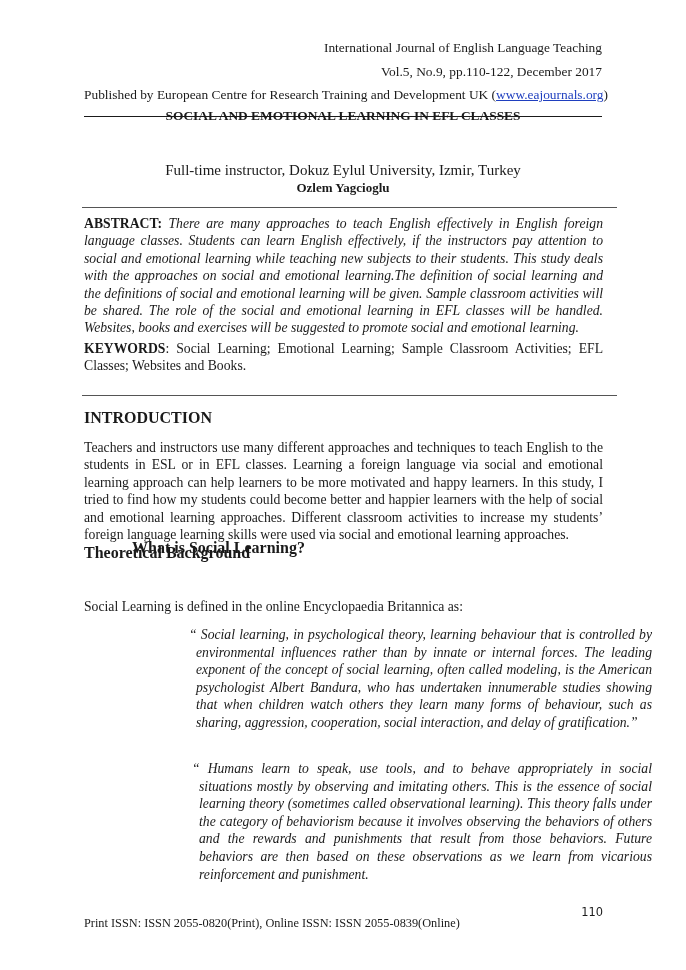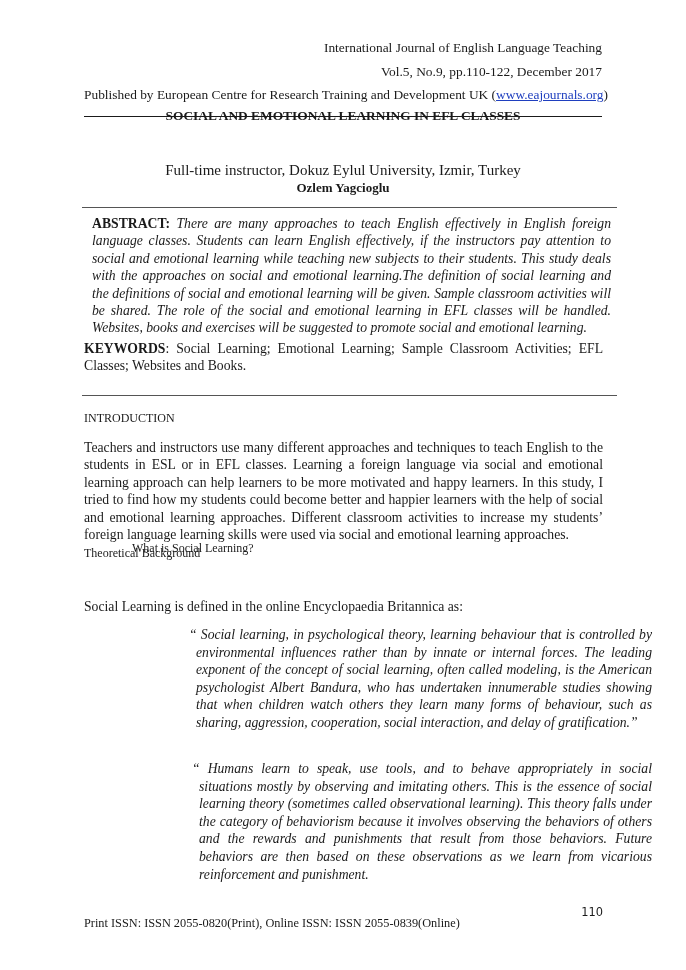--- a/index.html
+++ b/index.html
@@ -91,36 +91,35 @@
       left: 84px;
       width: 519px;
       font-size: 13.7px;
       line-height: 17.4px;
       text-align: justify;
       text-align-last: left;
     }
     .abstract {
       top: 215px;
       font-style: italic;
-      margin-left: 8px;
     }
     .abstract .label {
       font-style: normal;
       font-weight: bold;
     }
     .keywords {
       top: 340px;
     }
     .keywords .label { font-weight: bold; }
 
     .h-section {
       position: absolute;
       left: 84px;
-      font-size: 12px;
-      font-weight: normal;
+      font-size: 16px;
+      font-weight: bold;
       line-height: 16px;
       white-space: nowrap;
     }
     .h-intro { top: 410px; }
     .intro { top: 439px; }
     .h-theory { top: 545px; }
     .h-what { top: 540px; margin-left: 48px; }
 
     .plain-line {
       position: absolute;

